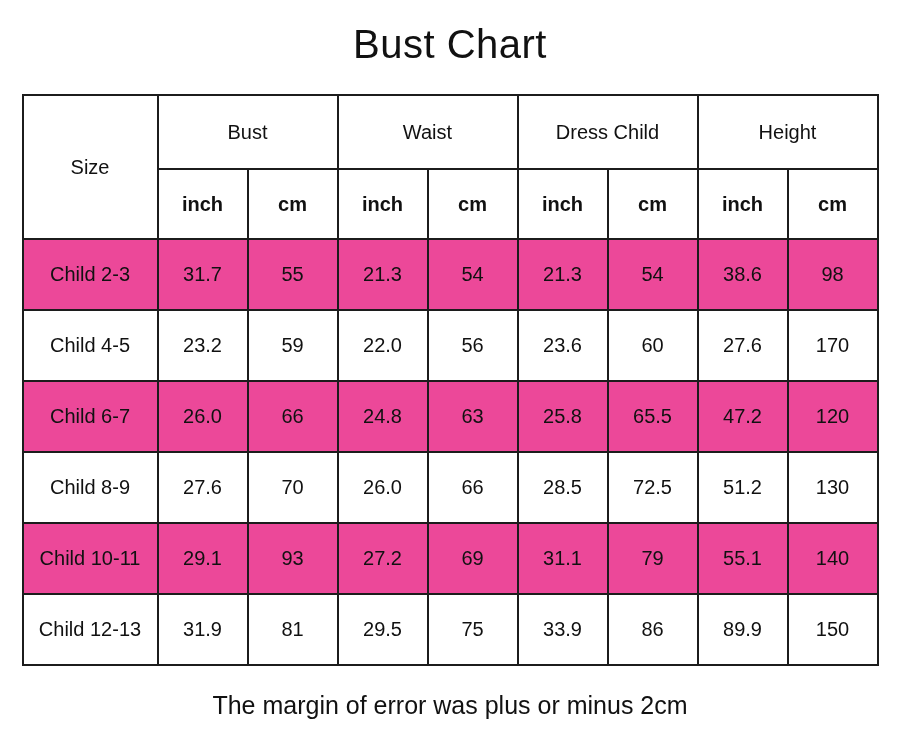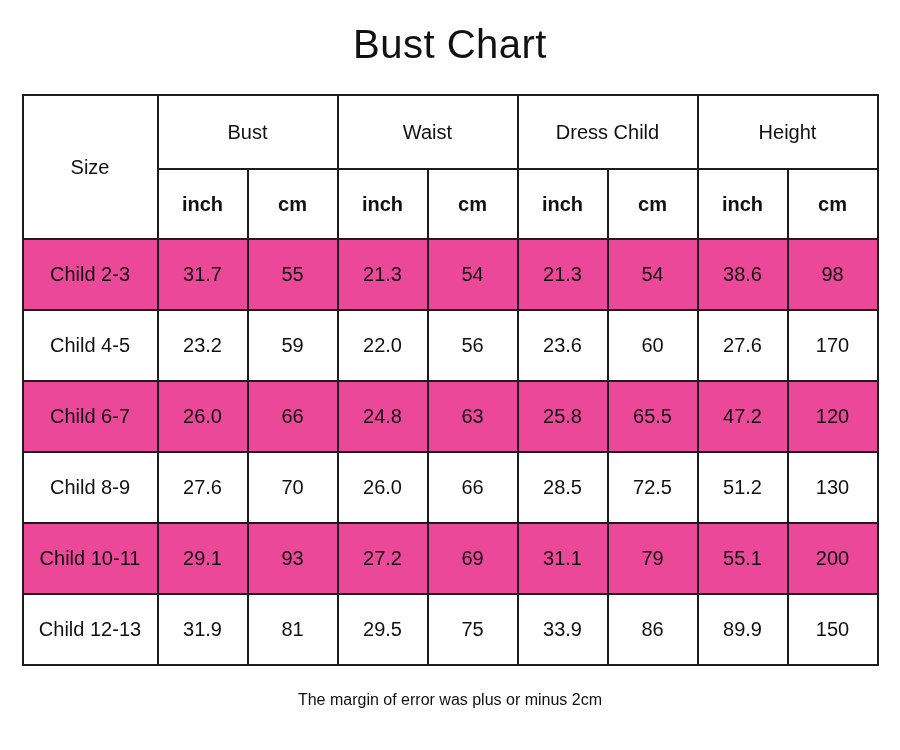--- a/index.html
+++ b/index.html
@@ -47,21 +47,21 @@
     white-space: nowrap;
   }
   tr.group-row th { height: 72px; }
   tr.unit-row th  { height: 68px; font-weight: bold; }
   tr.data-row td  { height: 69px; }
   tr.shaded td    { background: #ec4899; }
   .footer-note {
     margin: 0;
     padding-top: 25px;
     text-align: center;
-    font-size: 16px;
+    font-size: 25px;
     color: #111111;
   }
 </style>
 </head>
 <body>
 
 <div class="page">
 
   <h1 class="title">Bust Chart</h1>
 
@@ -143,21 +143,21 @@
       </tr>
       <tr class="data-row shaded">
         <td>Child 10-11</td>
         <td>29.1</td>
         <td>93</td>
         <td>27.2</td>
         <td>69</td>
         <td>31.1</td>
         <td>79</td>
         <td>55.1</td>
-        <td>200</td>
+        <td>140</td>
       </tr>
       <tr class="data-row">
         <td>Child 12-13</td>
         <td>31.9</td>
         <td>81</td>
         <td>29.5</td>
         <td>75</td>
         <td>33.9</td>
         <td>86</td>
         <td>89.9</td>

